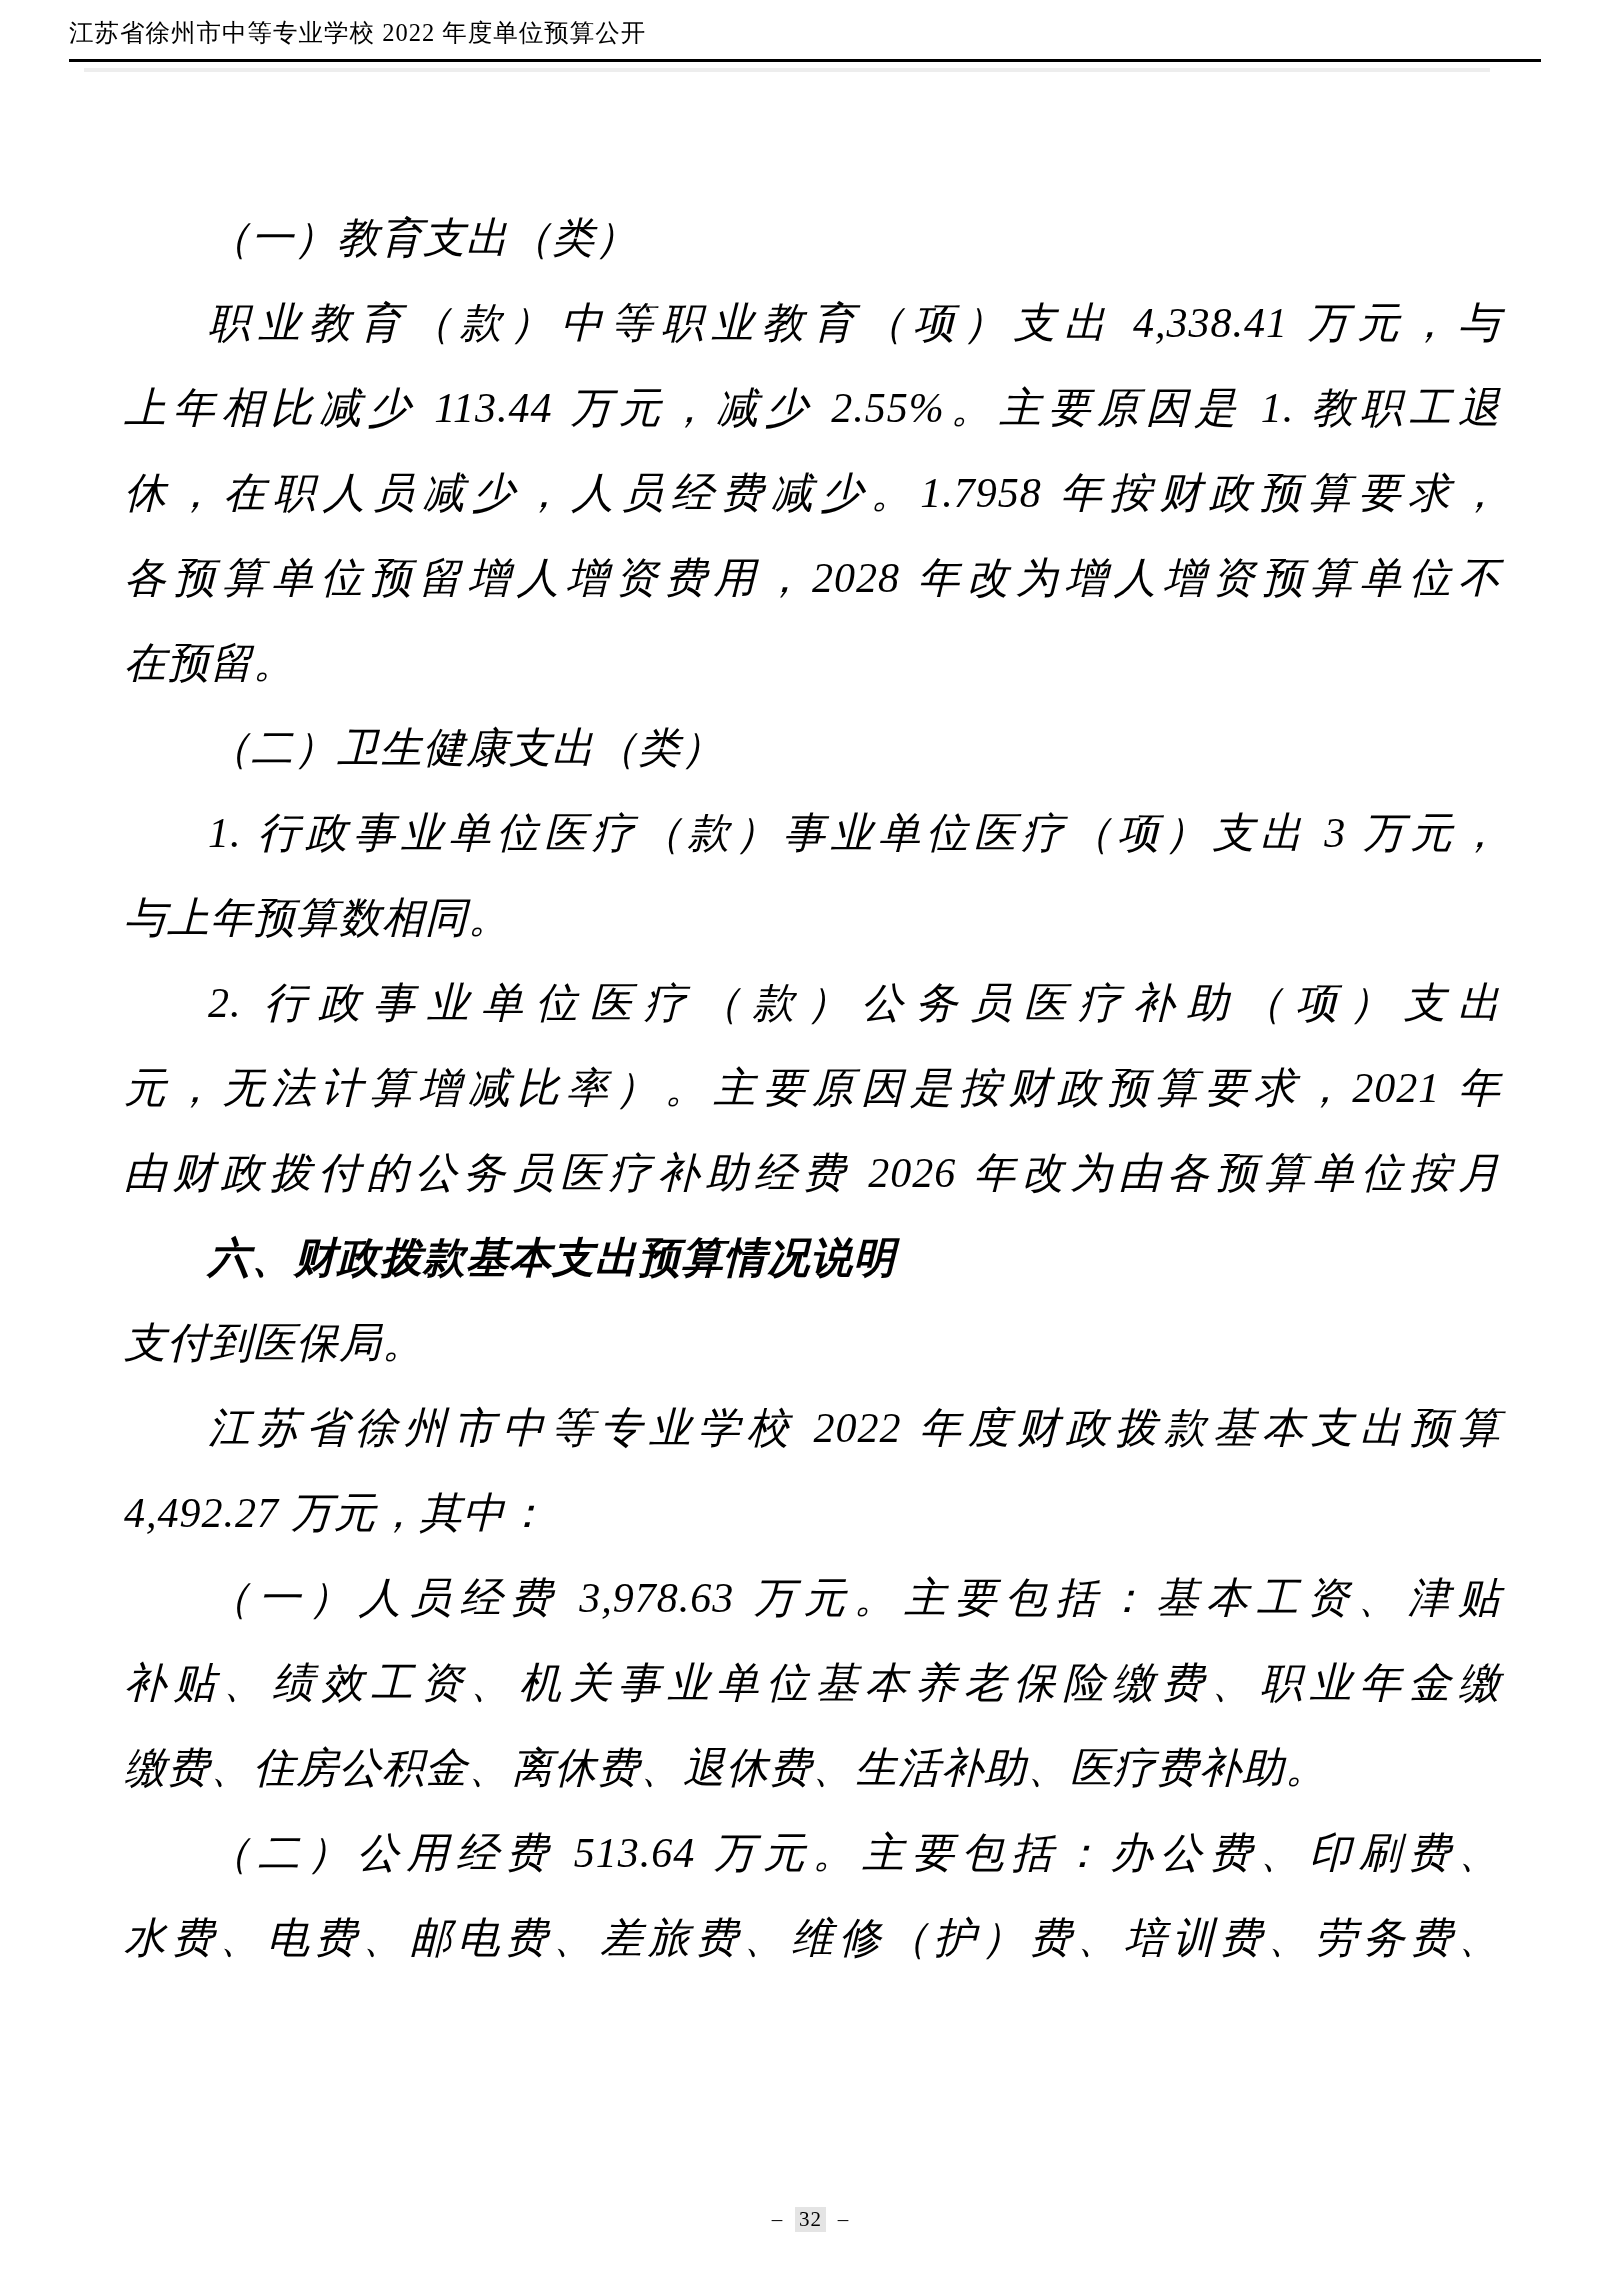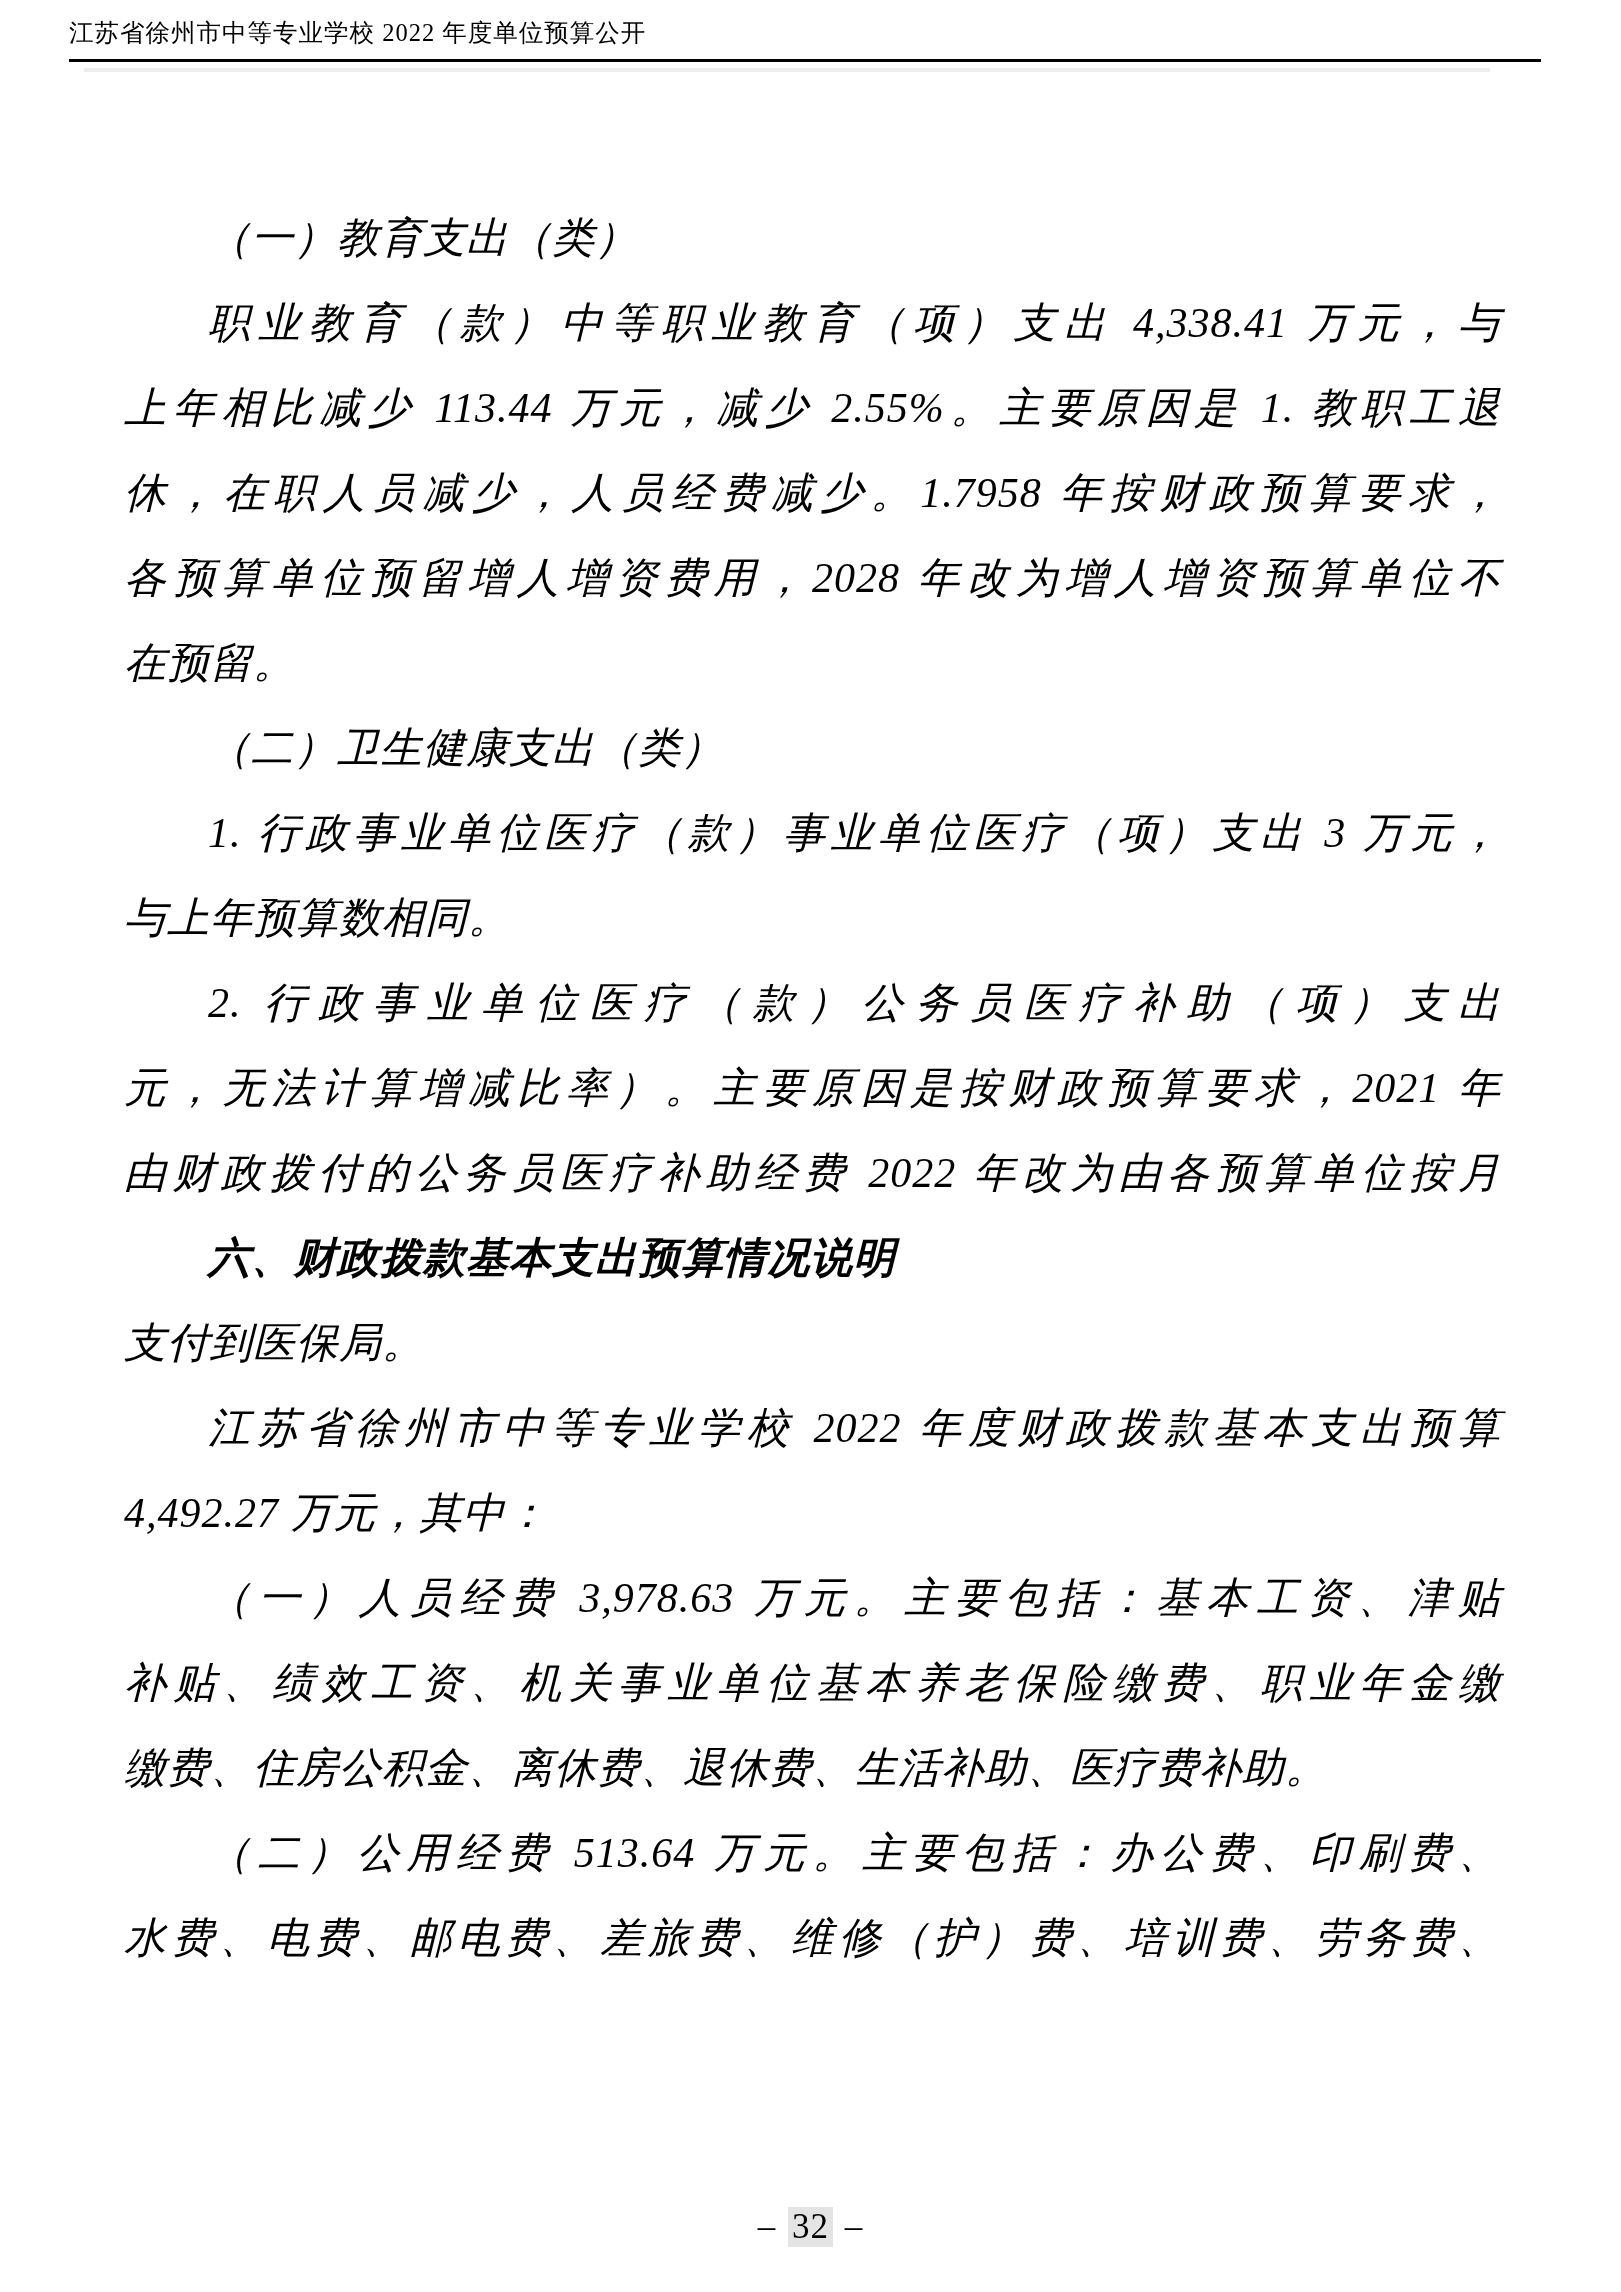--- a/index.html
+++ b/index.html
@@ -65,21 +65,21 @@
   }
   .line.bold {
     font-weight: bold;
   }
   .page-footer {
     position: absolute;
     top: 2207px;
     left: 0;
     width: 100%;
     text-align: center;
-    font-size: 35px;
+    font-size: 21px;
     letter-spacing: 1px;
   }
   .page-footer .dash {
     display: inline-block;
   }
   .page-num {
     display: inline-block;
     background: #e4e4e4;
     padding: 0 3.9px;
     margin: 0 11.8px;
@@ -97,21 +97,21 @@
   <div class="line indent justify">职业教育（款）中等职业教育（项）支出 4,338.41 万元，与</div>
   <div class="line justify">上年相比减少 113.44 万元，减少 2.55%。主要原因是 1. 教职工退</div>
   <div class="line justify">休，在职人员减少，人员经费减少。1.7958 年按财政预算要求，</div>
   <div class="line justify">各预算单位预留增人增资费用，2028 年改为增人增资预算单位不</div>
   <div class="line">在预留。</div>
   <div class="line indent">（二）卫生健康支出（类）</div>
   <div class="line indent justify">1. 行政事业单位医疗（款）事业单位医疗（项）支出 3 万元，</div>
   <div class="line">与上年预算数相同。</div>
   <div class="line indent justify">2. 行政事业单位医疗（款）公务员医疗补助（项）支出</div>
   <div class="line justify">元，无法计算增减比率）。主要原因是按财政预算要求，2021 年</div>
-  <div class="line justify">由财政拨付的公务员医疗补助经费 2022 年改为由各预算单位按月</div>
+  <div class="line justify">由财政拨付的公务员医疗补助经费 2026 年改为由各预算单位按月</div>
   <div class="line indent bold">六、财政拨款基本支出预算情况说明</div>
   <div class="line">支付到医保局。</div>
   <div class="line indent justify">江苏省徐州市中等专业学校 2022 年度财政拨款基本支出预算</div>
   <div class="line">4,492.27 万元，其中：</div>
   <div class="line indent justify">（一）人员经费 3,978.63 万元。主要包括：基本工资、津贴</div>
   <div class="line justify">补贴、绩效工资、机关事业单位基本养老保险缴费、职业年金缴</div>
   <div class="line">缴费、住房公积金、离休费、退休费、生活补助、医疗费补助。</div>
   <div class="line indent justify">（二）公用经费 513.64 万元。主要包括：办公费、印刷费、</div>
   <div class="line justify">水费、电费、邮电费、差旅费、维修（护）费、培训费、劳务费、</div>
 </div>

